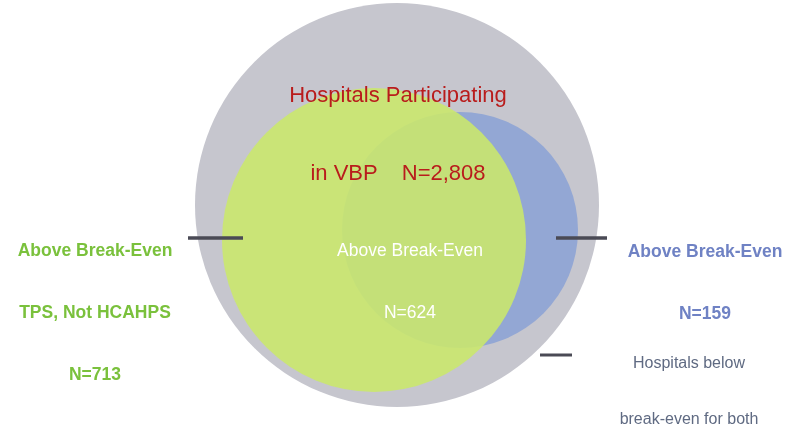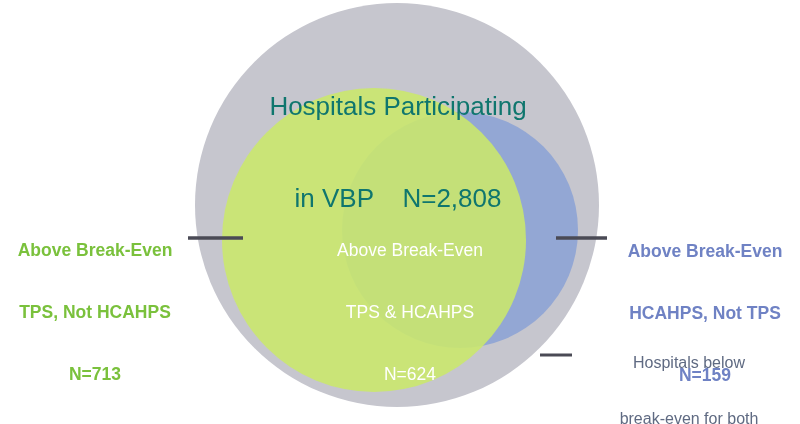--- a/index.html
+++ b/index.html
@@ -11,21 +11,21 @@
     position:relative;
   }
   #venn-root{position:absolute;inset:0;width:800px;height:424px;}
   svg.venn{position:absolute;left:0;top:0;width:800px;height:424px;}
 
   .lbl{position:absolute;white-space:pre;line-height:1.18;}
 
   .title-label{
     left:248px; top:30px; width:300px;
     text-align:center;
-    font-size:26px; color:#0f766e;
+    font-size:22px; color:#b91c1c;
   }
   .title-line2{ letter-spacing:0px; }
 
   .left-label{
     left:2px; top:199px; width:186px;
     text-align:center;
     font-size:17.5px; color:#7ac13c; font-weight:600;
   }
   .left-label .num{display:block;text-align:center;}
 
@@ -71,27 +71,25 @@
   </div>
 
   <div class="lbl left-label">
     <div>Above Break-Even</div>
     <div>TPS, Not HCAHPS</div>
     <div class="num">N=713</div>
   </div>
 
   <div class="lbl center-label">
     <div>Above Break-Even</div>
-    <div>TPS &amp; HCAHPS</div>
     <div>N=624</div>
   </div>
 
   <div class="lbl right-label">
     <div>Above Break-Even</div>
-    <div>HCAHPS, Not TPS</div>
     <div>N=159</div>
   </div>
 
   <div class="lbl bottom-label">
     <div>Hospitals below</div>
     <div>break-even for both</div>
     
     
   </div>
 

